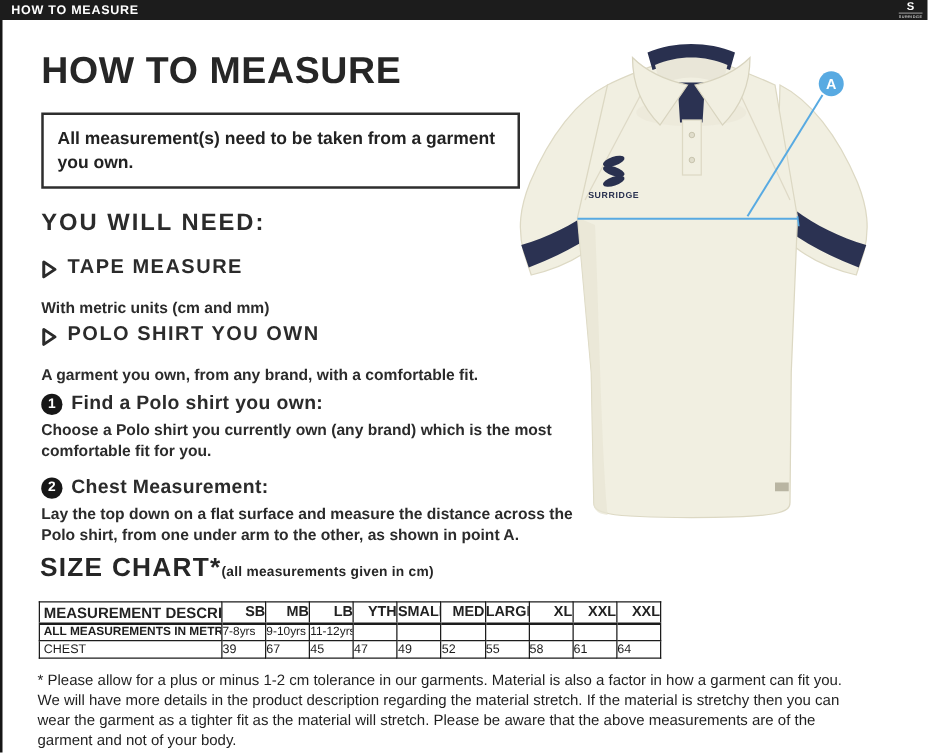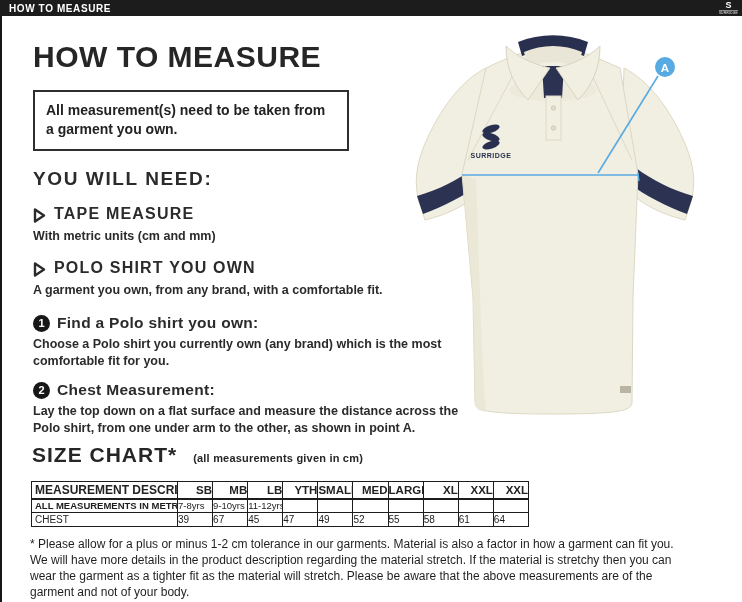--- a/index.html
+++ b/index.html
@@ -12,41 +12,41 @@
 
   
   .topbar { position:absolute; top:0; left:0; width:742px; height:16px; background:#1c1c1c; }
   .topbar-title { position:absolute; left:9px; top:3px; color:#fff; font-size:10px; font-weight:bold; letter-spacing:.6px; }
   .brand { position:absolute; right:4px; top:1px; color:#fff; text-align:center; line-height:1; }
   .brand-s { display:block; font-size:9px; font-weight:bold; line-height:9px; }
   .brand-name { display:block; font-size:3px; letter-spacing:.4px; border-top:1px solid #888; padding-top:1px; }
 
   .page-heading { position:absolute; top:40px; left:33px; font-size:30px; font-weight:bold; letter-spacing:.5px; color:#262626; }
 
-  .notice-box { position:absolute; top:90px; left:33px; width:316px; border:2px solid #2e2e2e;
+  .notice-box { position:absolute; top:90px; left:33px; width:383px; border:2px solid #2e2e2e;
     padding:9px 11px; font-size:14px; font-weight:bold; line-height:1.38; color:#222; }
 
   .ywn-heading { position:absolute; top:168px; left:33px; font-size:19px; font-weight:bold; letter-spacing:1.6px; color:#2b2b2b; }
 
   .need-item { position:absolute; left:33px; }
   .need-0 { top:205px; } .need-1 { top:259px; }
   .need-title-row { display:flex; align-items:flex-end; gap:8px; }
   .need-title { font-size:16px; font-weight:bold; letter-spacing:1.2px; color:#2b2b2b; }
-  .need-desc { font-size:12.5px; font-weight:bold; margin-top:6px; color:#2b2b2b; }
+  .need-desc { font-size:12.5px; font-weight:bold; margin-top:16px; color:#2b2b2b; }
 
   .step { position:absolute; left:33px; width:440px; }
   .step-0 { top:314px; } .step-1 { top:381px; }
   .step-head { display:flex; align-items:center; gap:7px; }
   .step-num { width:17px; height:17px; border-radius:50%; background:#171717; color:#fff;
     font-size:11px; font-weight:bold; display:flex; align-items:center; justify-content:center; }
   .step-title { font-size:15.5px; font-weight:bold; letter-spacing:.3px; color:#2b2b2b; }
   .step-desc { font-size:12.5px; font-weight:bold; line-height:1.38; margin-top:4px; width:438px; color:#2b2b2b; }
 
   .sizechart-heading { position:absolute; top:443px; left:32px; font-size:21px; font-weight:bold; letter-spacing:1px; color:#262626; }
-  .sizechart-sub { font-size:11px; letter-spacing:.2px; font-weight:bold; margin-left:16px; }
+  .sizechart-sub { font-size:11px; letter-spacing:.2px; font-weight:bold; margin-left:0; }
 
   table.size-chart { position:absolute; top:481px; left:31px; width:498px; border-collapse:collapse; table-layout:fixed; }
   .size-chart th, .size-chart td { border:1px solid #1c1c1c; overflow:hidden; white-space:nowrap; }
   .size-chart th { font-size:11.5px; font-weight:bold; height:17px; text-align:right; }
   .size-chart th.desc-col { width:146px; text-align:left; padding-left:3px; font-size:12px; }
   .size-chart td { font-size:10px; height:14px; color:#1d1d1d; }
   .size-chart td.row-label { text-align:left; padding-left:3px; }
   .size-chart tr.metric-row td.row-label { font-weight:bold; font-size:9.5px; }
   .size-chart tr.metric-row td { font-size:9.5px; }
   .size-chart thead th { border-bottom-width:2px; }

